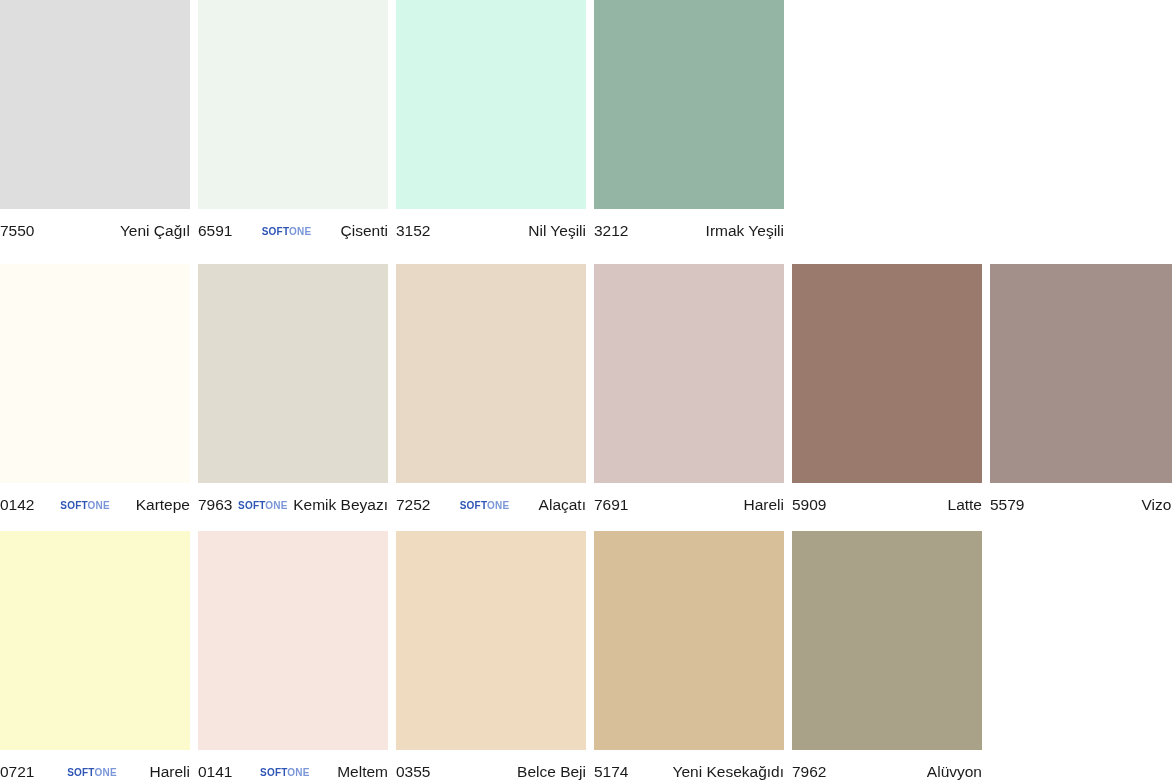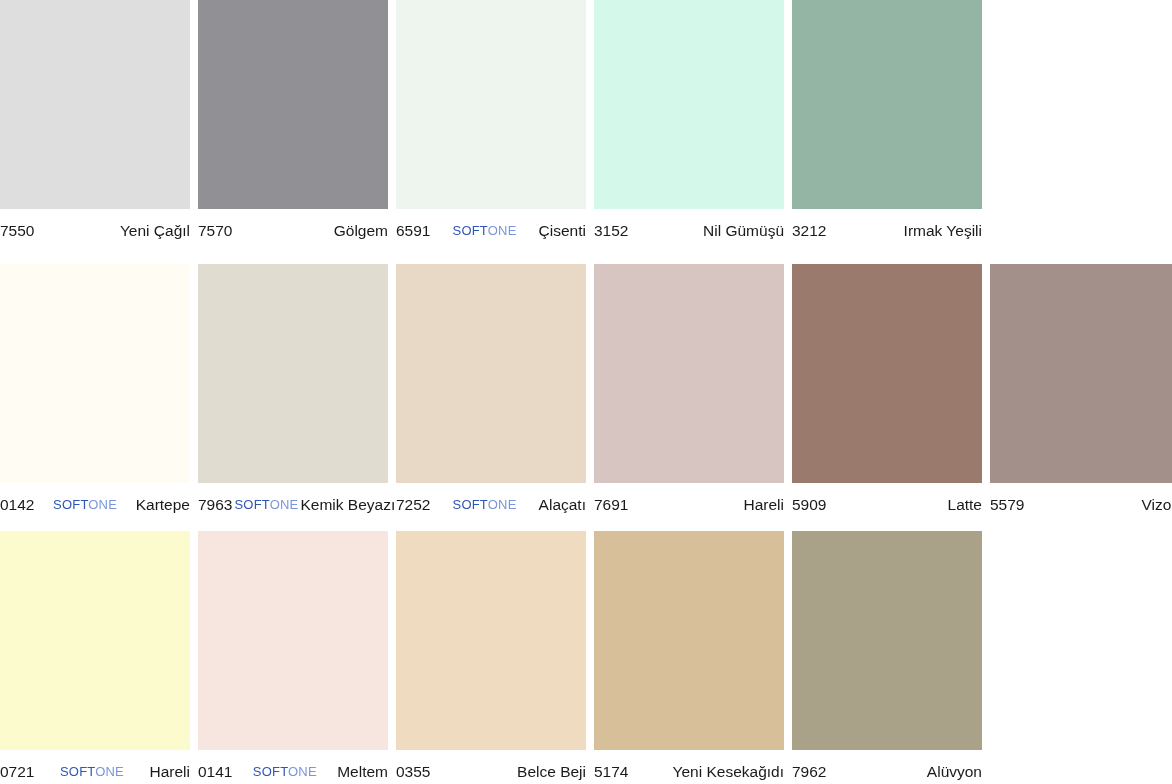--- a/index.html
+++ b/index.html
@@ -63,22 +63,22 @@
     letter-spacing: 0px;
     flex: 0 0 auto;
   }
   .name {
     font-size: 15.5px;
     color: #1a1a1a;
     flex: 0 0 auto;
     text-align: right;
   }
   .softone {
-    font-size: 13px;
-    font-weight: 400;
+    font-size: 10px;
+    font-weight: 700;
     letter-spacing: 0.2px;
     color: #4a6fc4;
     flex: 0 0 auto;
     padding: 0 2px;
     position: relative;
     top: -1px;
   }
   .softone .st-a { color: #2f55b5; }
   .softone .st-b { color: #7a96d8; }
 </style>
@@ -90,41 +90,33 @@
   <div class="row row-1">
     <div class="cell">
       <div class="swatch" style="background-color: rgb(222, 222, 222);"></div>
       <div class="label">
         <span class="code">7550</span>
 
         <span class="name">Yeni Çağıl</span>
       </div>
     </div>
     <div class="cell">
-      <div class="swatch" style="background-color: rgb(145, 145, 149);"></div>
-      <div class="label">
-        <span class="code">7570</span>
-
-        <span class="name">Gölgem</span>
-      </div>
-    </div>
-    <div class="cell">
       <div class="swatch" style="background-color: rgb(238, 244, 238);"></div>
       <div class="label">
         <span class="code">6591</span>
         <span class="softone"><span class="st-a">SOFT</span><span class="st-b">ONE</span></span>
         <span class="name">Çisenti</span>
       </div>
     </div>
     <div class="cell">
       <div class="swatch" style="background-color: rgb(212, 249, 234);"></div>
       <div class="label">
         <span class="code">3152</span>
 
-        <span class="name">Nil Gümüşü</span>
+        <span class="name">Nil Yeşili</span>
       </div>
     </div>
     <div class="cell">
       <div class="swatch" style="background-color: rgb(149, 181, 164);"></div>
       <div class="label">
         <span class="code">3212</span>
 
         <span class="name">Irmak Yeşili</span>
       </div>
     </div>

